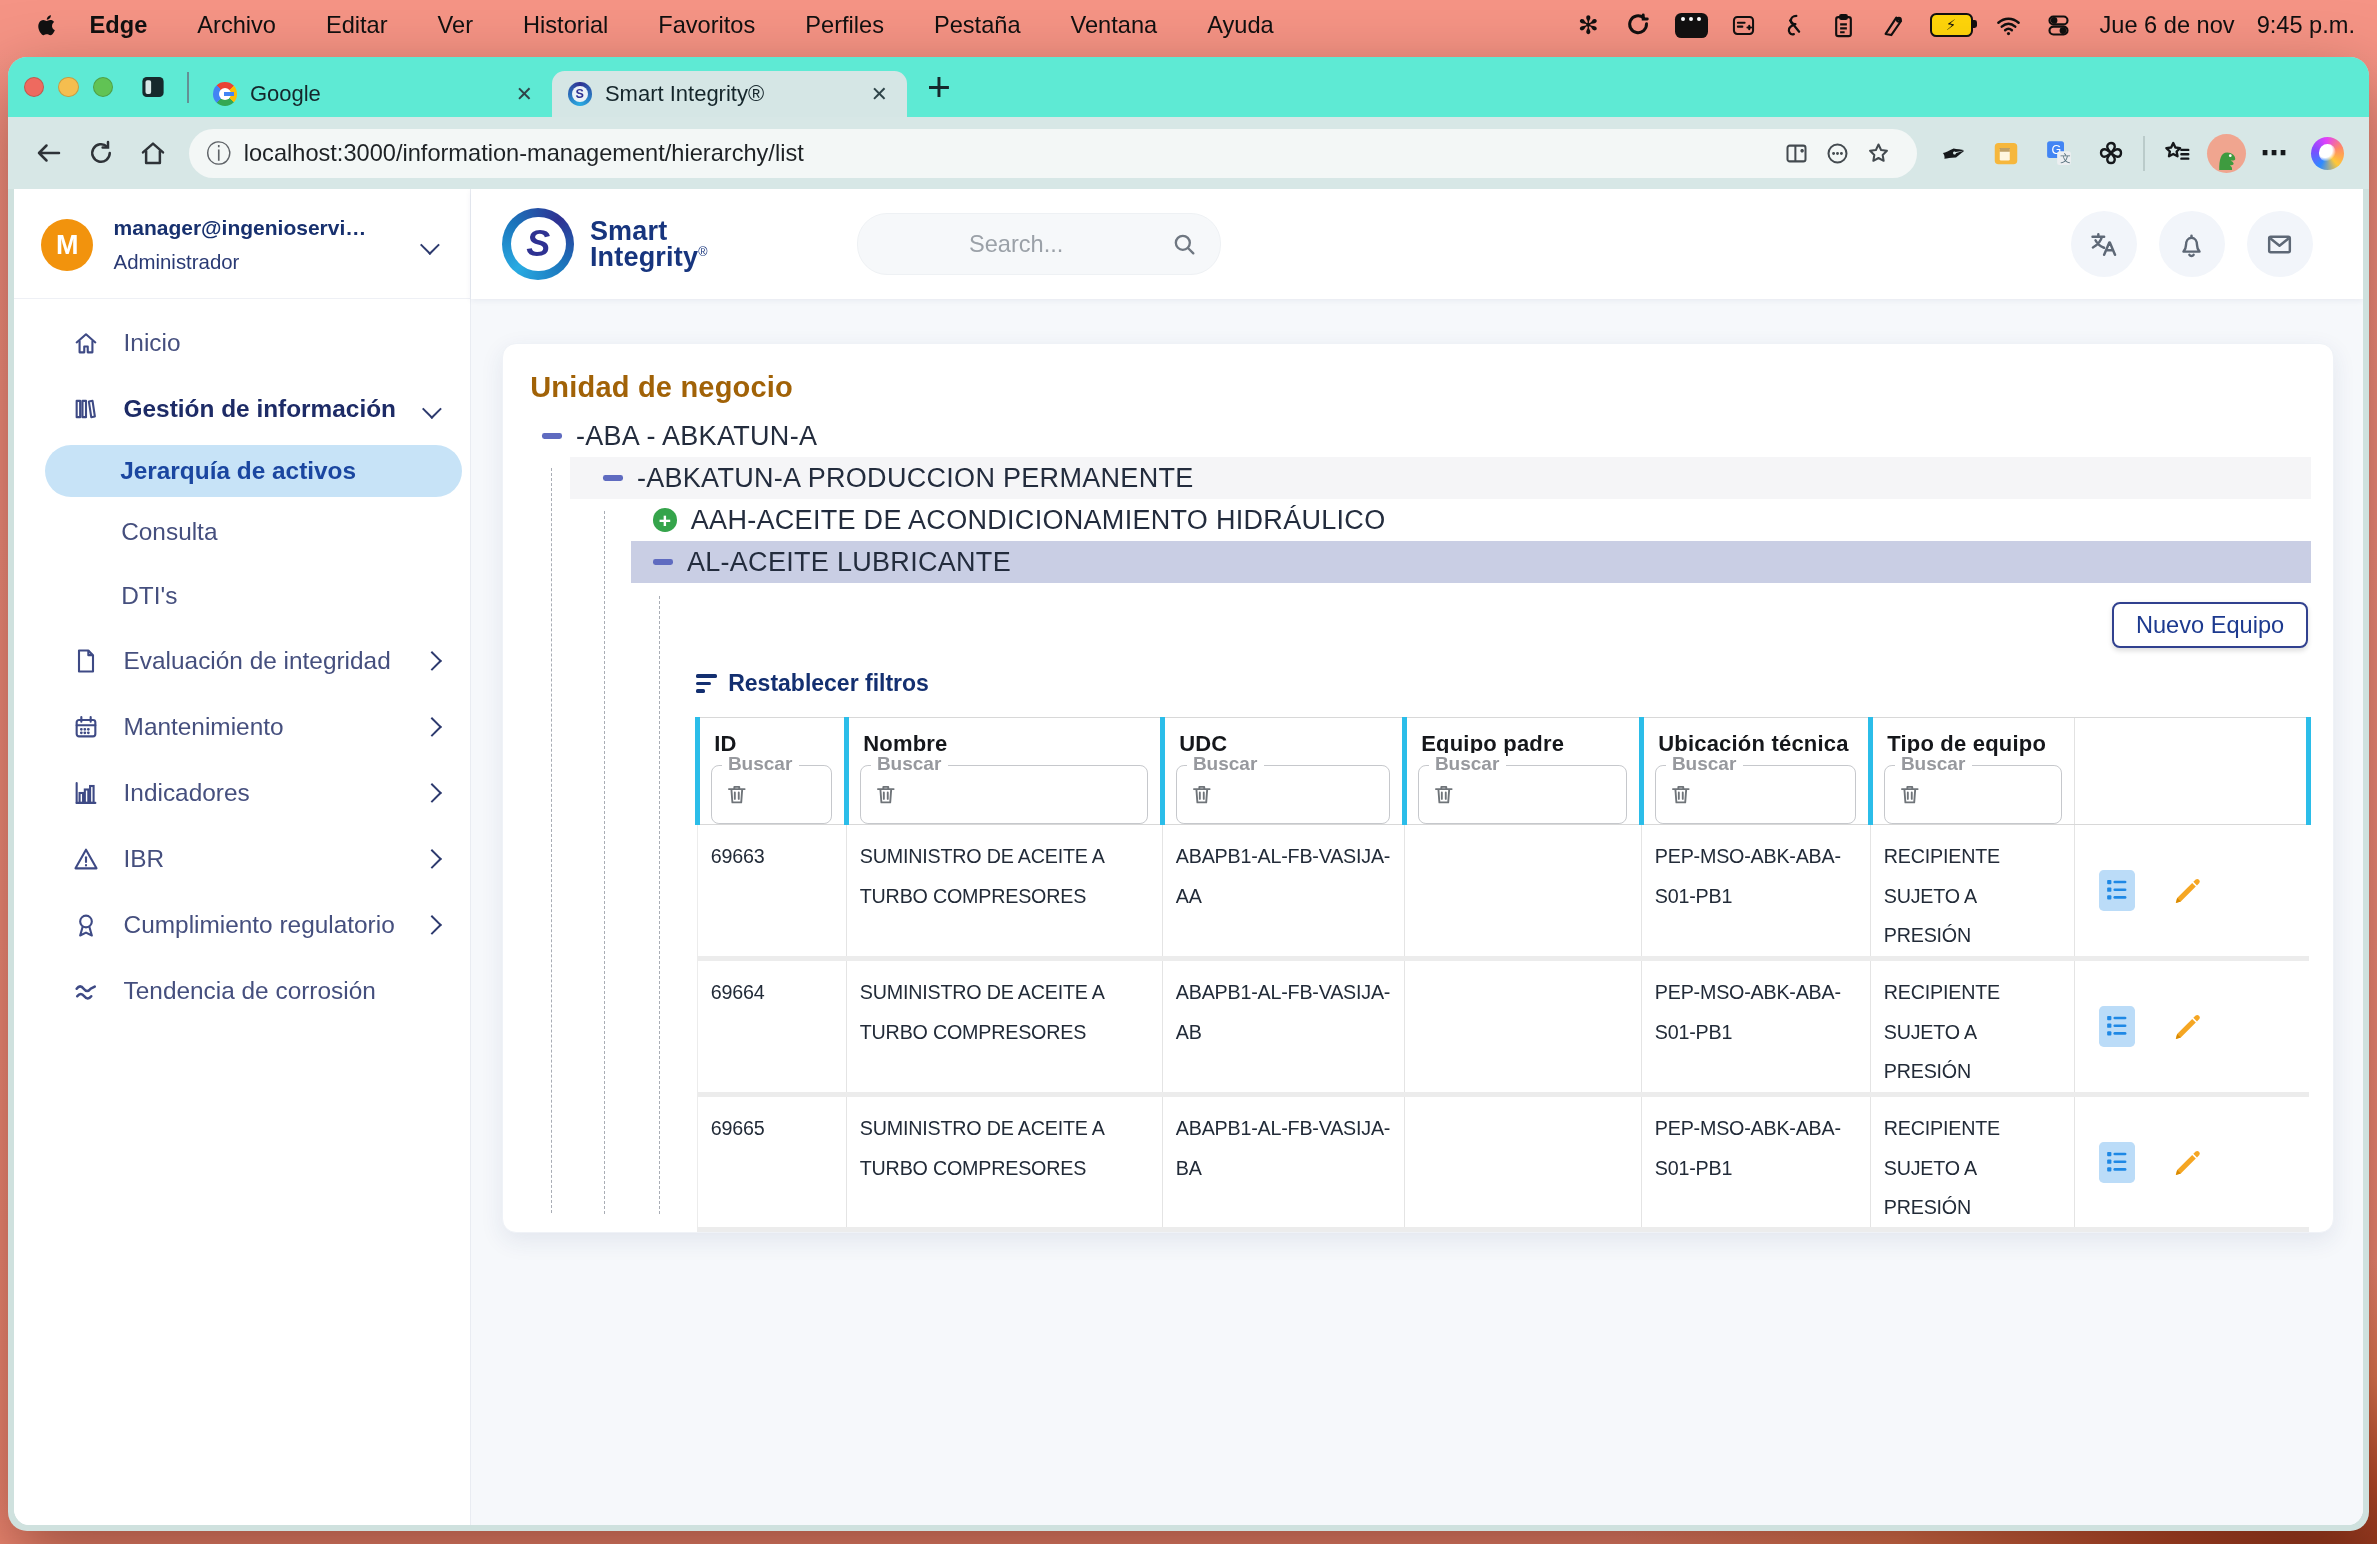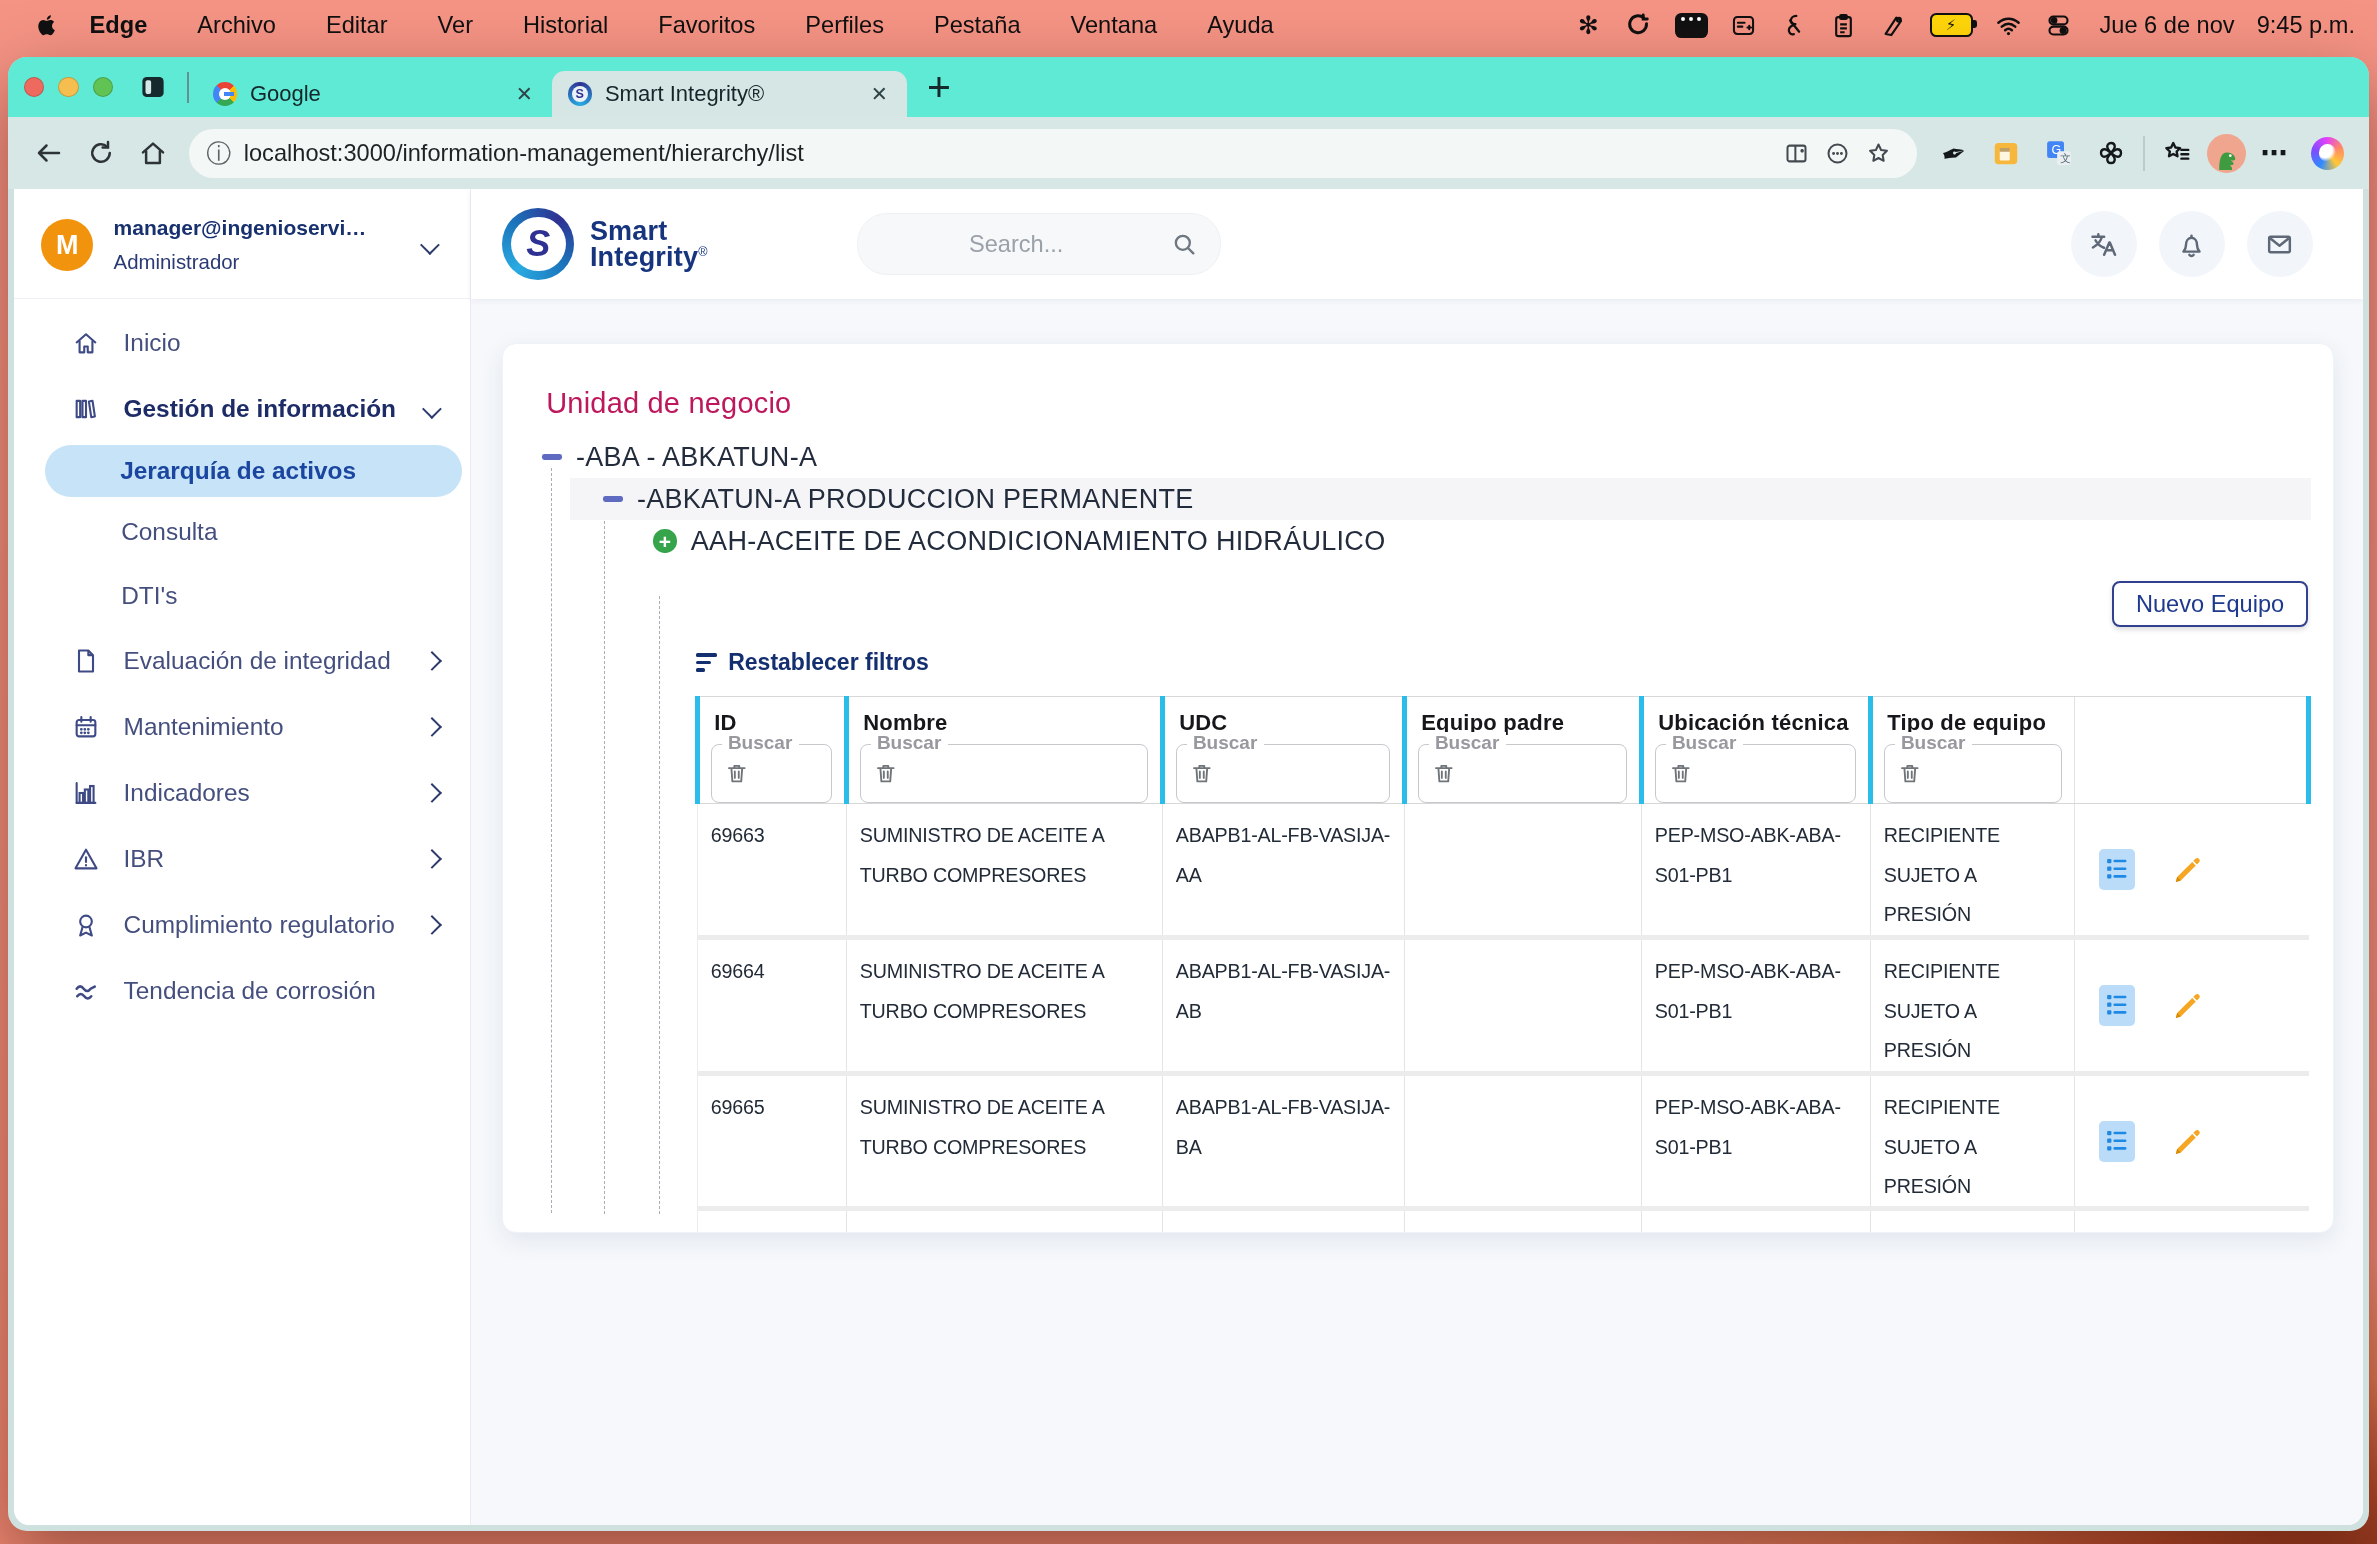--- a/index.html
+++ b/index.html
@@ -106,21 +106,21 @@
   .search-input::placeholder{color:#9BA1A8}
   .search-mag{position:absolute;right:22px;top:15.7px;color:#6F7781}
   .search-mag svg{width:28px;height:28px}
   .header-actions{margin-left:auto;display:flex;gap:22px}
   .action-circle{width:66px;height:66px;border-radius:50%;background:#F2F5FA;display:flex;align-items:center;justify-content:center;color:#5E6876;cursor:pointer}
   .action-circle svg{width:31px;height:31px}
   
   .content{flex:1;background:#F6F8FB;position:relative;overflow:hidden}
   .card{position:relative;margin:44px 0 0 31px;width:1832px;height:890px;background:#fff;border-radius:14px;
     box-shadow:0 7.9px 23.6px rgba(30,50,110,.09);border:0.8px solid #EFF2F7;box-sizing:border-box;overflow:hidden}
-  .card h2{margin:16px;padding:27px 0 0 27px;font-size:29px;color:#be185d;font-weight:400;letter-spacing:0.2px}
+  .card h2{margin:0;padding:27px 0 0 27px;font-size:29px;color:#a16207;font-weight:700;letter-spacing:0.2px}
   .guide{position:absolute;width:0;border-left:1.6px dashed #A9ADB5;z-index:0}
   .g1{left:48px;top:124px;height:745px}
   .g2{left:101px;top:167px;height:703px}
   .g3{left:156px;top:252px;height:618px}
   #tree{margin-top:11px;position:relative;z-index:1}
   .tree-row{height:42px;display:flex;align-items:center;font-size:27px;color:#232C3D;font-weight:500;letter-spacing:0.3px}
   .tree-label{margin-left:14px;white-space:nowrap}
   .t0{padding-left:39px;margin-right:22px}
   .t1{background:#F5F5F7;margin:0 22px 0 67px;padding-left:33px}
   .t2{padding-left:150px;margin-right:22px}
@@ -532,20 +532,24 @@
                   <span class="t-minus"></span>
                   <span class="tree-label">-ABA - ABKATUN-A</span>
                 </div>
                 <div class="tree-row t1">
                   <span class="t-minus"></span>
                   <span class="tree-label">-ABKATUN-A PRODUCCION PERMANENTE</span>
                 </div>
                 <div class="tree-row t2">
                   <span class="t-plus">+</span>
                   <span class="tree-label">AAH-ACEITE DE ACONDICIONAMIENTO HIDRÁULICO</span>
+                </div>
+                <div class="tree-row t3">
+                  <span class="t-minus"></span>
+                  <span class="tree-label">AL-ACEITE LUBRICANTE</span>
                 </div>
               </div>
             <div class="btn-row">
               <button class="new-eq">Nuevo Equipo</button>
             </div>
             <div class="filters">
               <span class="fbars">
                   <i></i>
                   <i></i>
                   <i></i>

